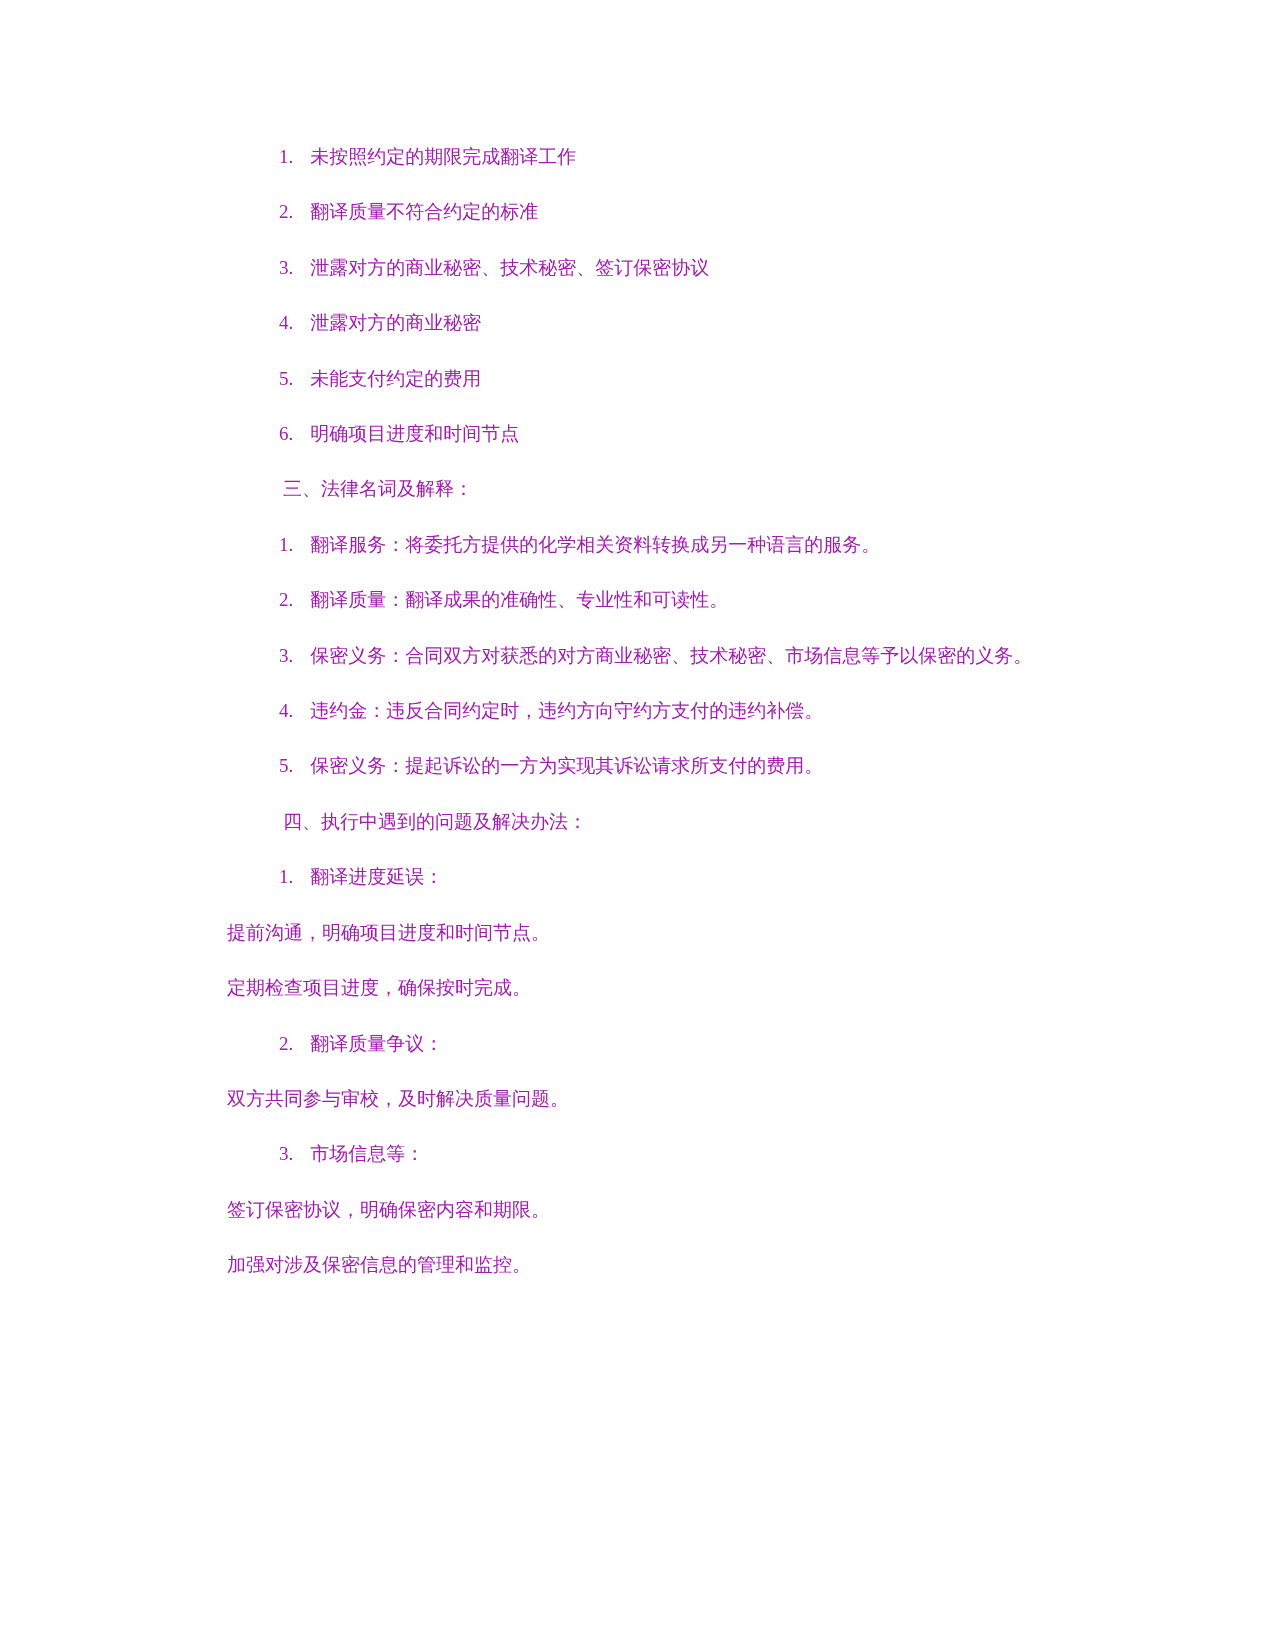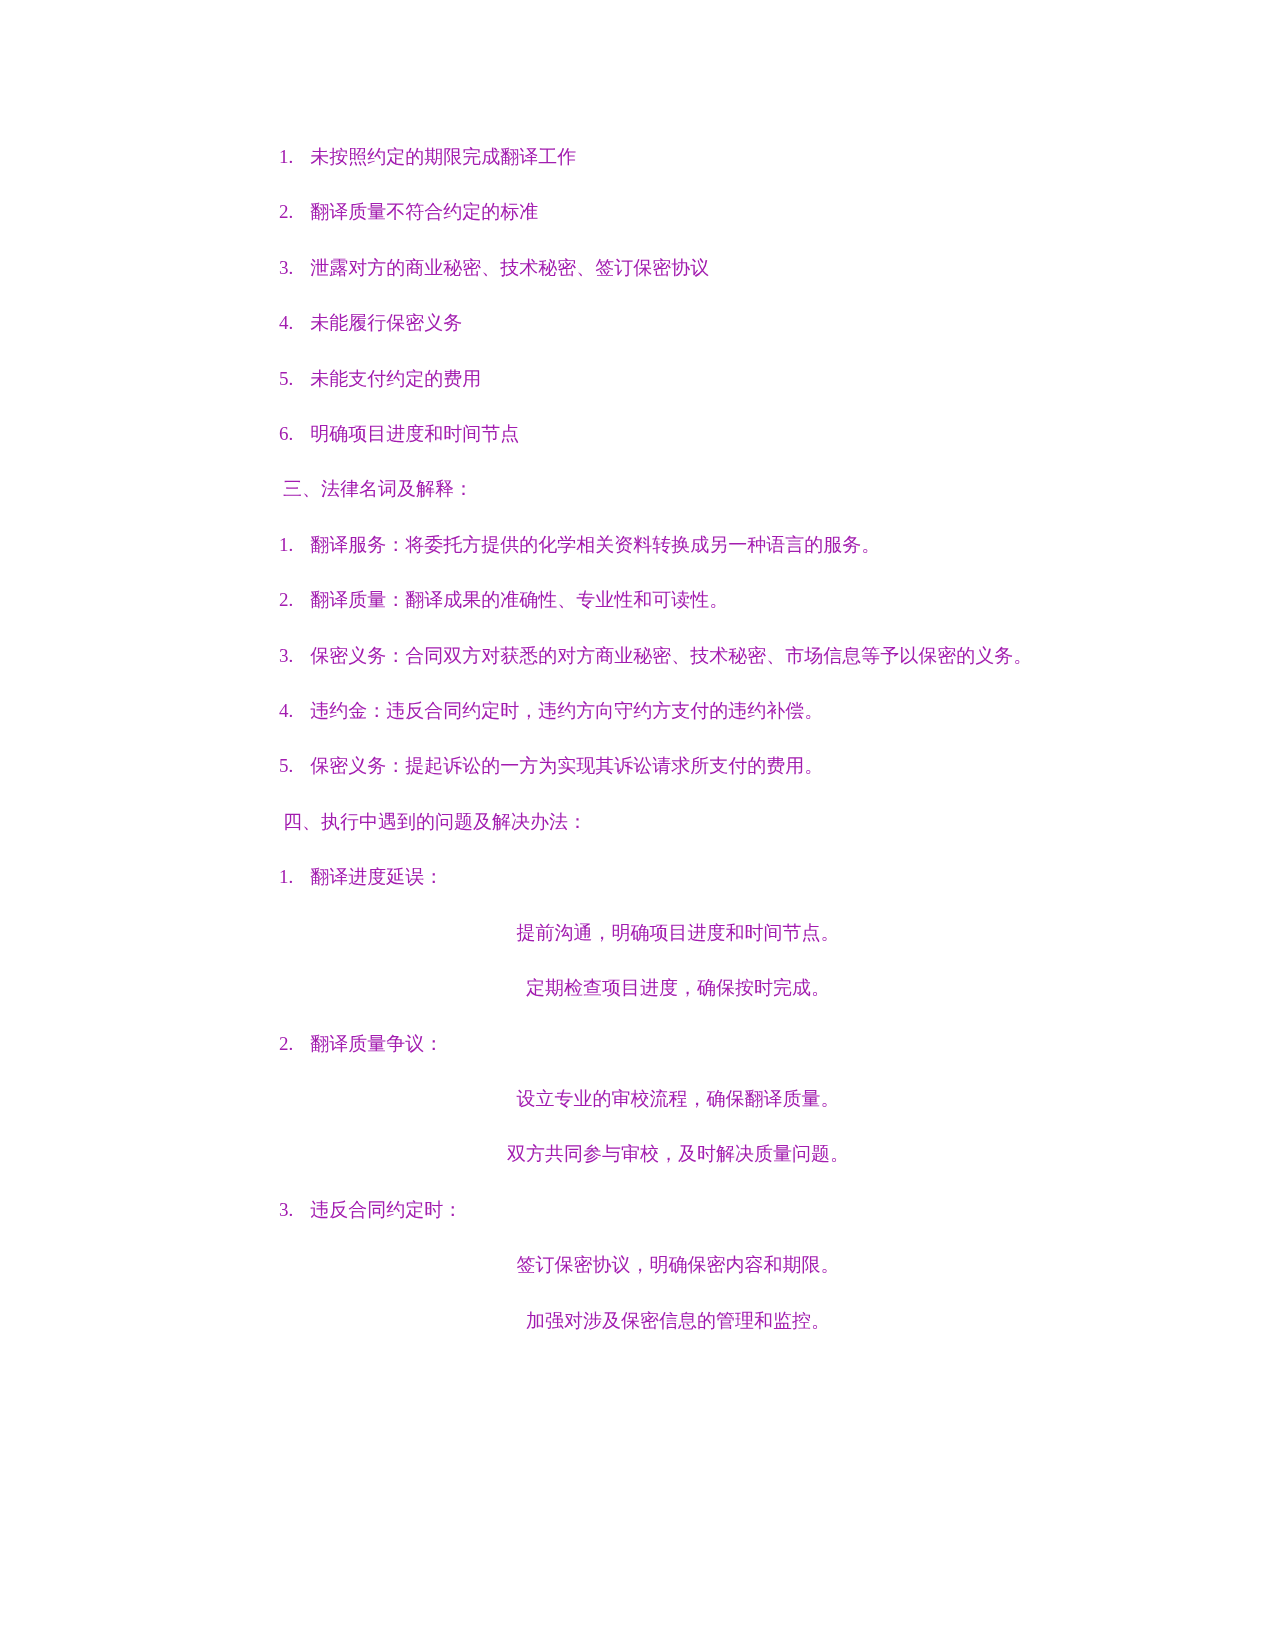--- a/index.html
+++ b/index.html
@@ -35,50 +35,48 @@
     margin-right: 17px;
   }
   
   .section-heading {
     text-indent: 56px;
     font-weight: 400;
   }
   
   .solution {
     padding-left: 118px;
-    text-align: center;
   }
 </style>
 </head>
 <body>
 
 <div class="page">
 
   <p class="num-item"><span class="num">1.</span><span>未按照约定的期限完成翻译工作</span></p>
   <p class="num-item"><span class="num">2.</span><span>翻译质量不符合约定的标准</span></p>
   <p class="num-item"><span class="num">3.</span><span>泄露对方的商业秘密、技术秘密、签订保密协议</span></p>
-  <p class="num-item"><span class="num">4.</span><span>未能履行保密义务</span></p>
+  <p class="num-item"><span class="num">4.</span><span>泄露对方的商业秘密</span></p>
   <p class="num-item"><span class="num">5.</span><span>未能支付约定的费用</span></p>
   <p class="num-item"><span class="num">6.</span><span>明确项目进度和时间节点</span></p>
 
   <p class="section-heading"><span>三、</span><span>法律名词及解释：</span></p>
 
   <p class="num-item"><span class="num">1.</span><span>翻译服务：将委托方提供的化学相关资料转换成另一种语言的服务。</span></p>
   <p class="num-item"><span class="num">2.</span><span>翻译质量：翻译成果的准确性、专业性和可读性。</span></p>
   <p class="num-item"><span class="num">3.</span><span>保密义务：合同双方对获悉的对方商业秘密、技术秘密、市场信息等予以保密的义务。</span></p>
   <p class="num-item"><span class="num">4.</span><span>违约金：违反合同约定时，违约方向守约方支付的违约补偿。</span></p>
   <p class="num-item"><span class="num">5.</span><span>保密义务：提起诉讼的一方为实现其诉讼请求所支付的费用。</span></p>
 
   <p class="section-heading"><span>四、</span><span>执行中遇到的问题及解决办法：</span></p>
 
   <p class="num-item"><span class="num">1.</span><span>翻译进度延误：</span></p>
   <p class="solution">提前沟通，明确项目进度和时间节点。</p>
   <p class="solution">定期检查项目进度，确保按时完成。</p>
 
   <p class="num-item"><span class="num">2.</span><span>翻译质量争议：</span></p>
-  <p class="solution">设立专业的审校流程，确保翻译质量。</p>
   <p class="solution">双方共同参与审校，及时解决质量问题。</p>
 
-  <p class="num-item"><span class="num">3.</span><span>违反合同约定时：</span></p>
+  <p class="num-item"><span class="num">3.</span><span>市场信息等：</span></p>
   <p class="solution">签订保密协议，明确保密内容和期限。</p>
   <p class="solution">加强对涉及保密信息的管理和监控。</p>
 
 </div>
 
 </body></html>

